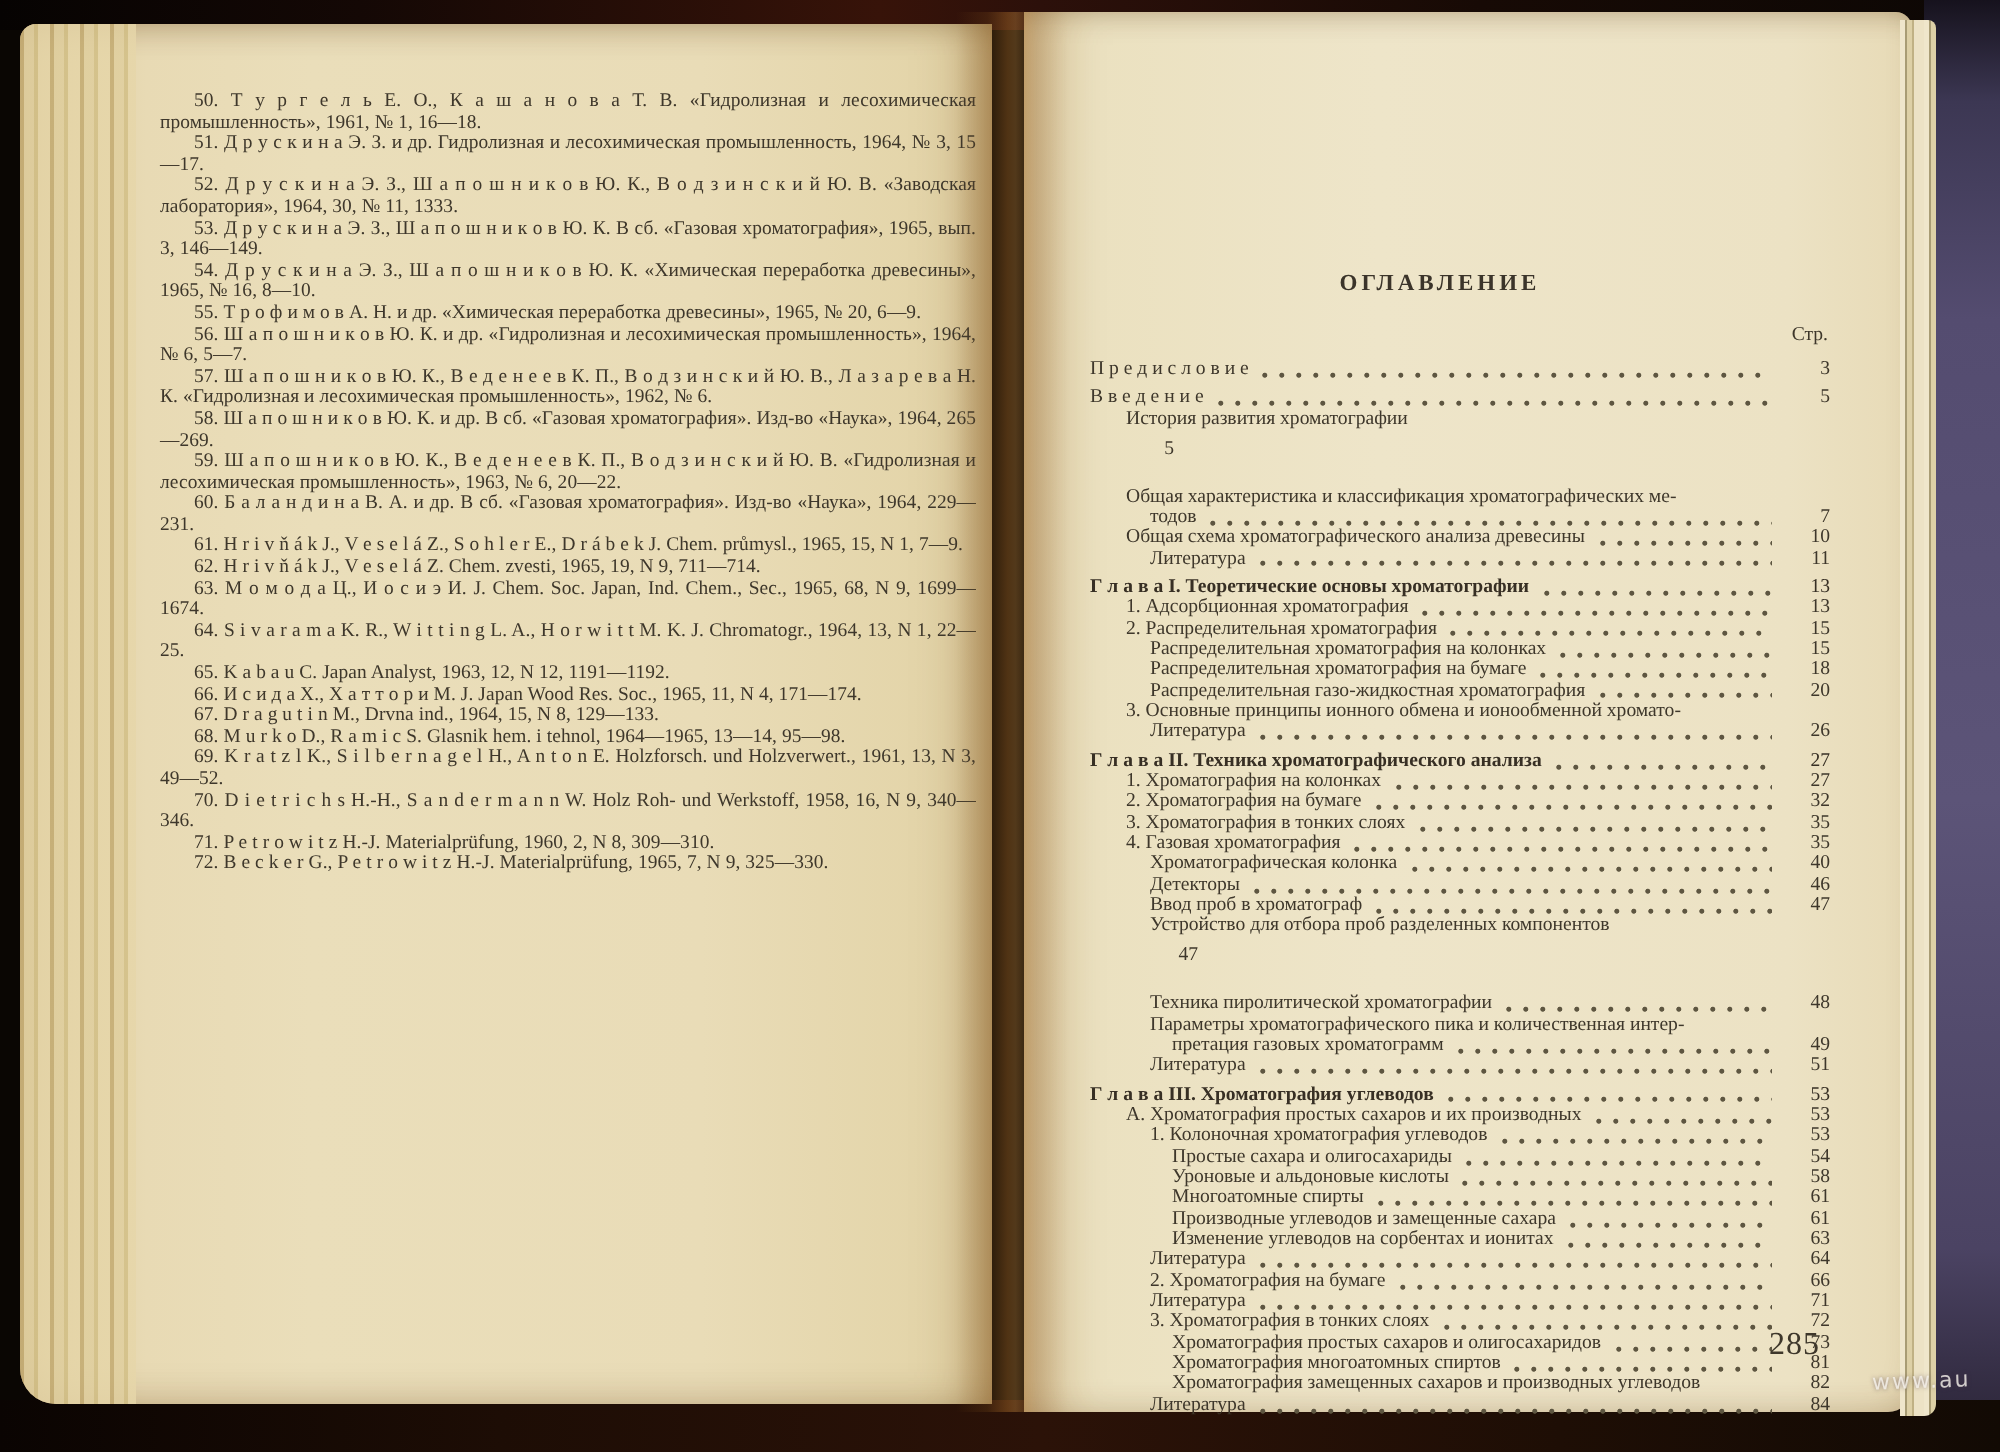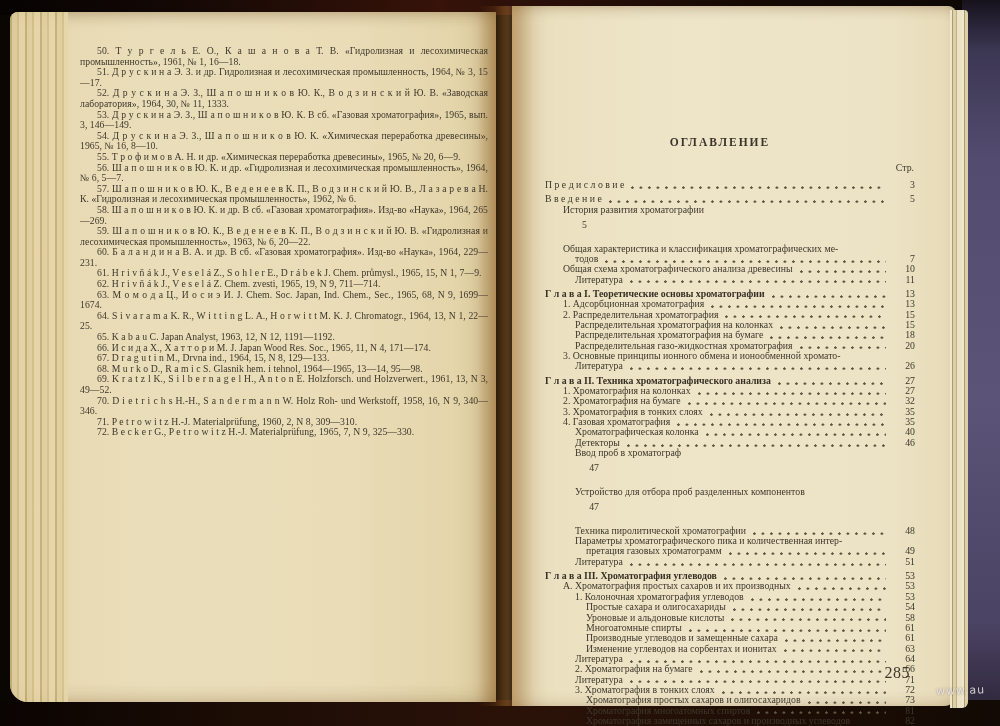--- a/index.html
+++ b/index.html
@@ -234,21 +234,21 @@
         <div class="row" style="padding-left: 30px;">
           <span class="lbl">Хроматографическая колонка</span>
           <span class="dots"></span>
           <span class="pg">40</span>
         </div>
         <div class="row" style="padding-left: 30px;">
           <span class="lbl">Детекторы</span>
           <span class="dots"></span>
           <span class="pg">46</span>
         </div>
-        <div class="row" style="padding-left: 30px; flex-direction: column;">
+        <div class="row" style="padding-left: 30px;">
           <span class="lbl">Ввод проб в хроматограф</span>
           <span class="dots"></span>
           <span class="pg">47</span>
         </div>
         <div class="row" style="padding-left: 30px; flex-direction: column;">
           <span class="lbl">Устройство для отбора проб разделенных компонентов</span>
           <span class="dots"></span>
           <span class="pg">47</span>
         </div>
         <div class="row" style="padding-left: 30px;">

